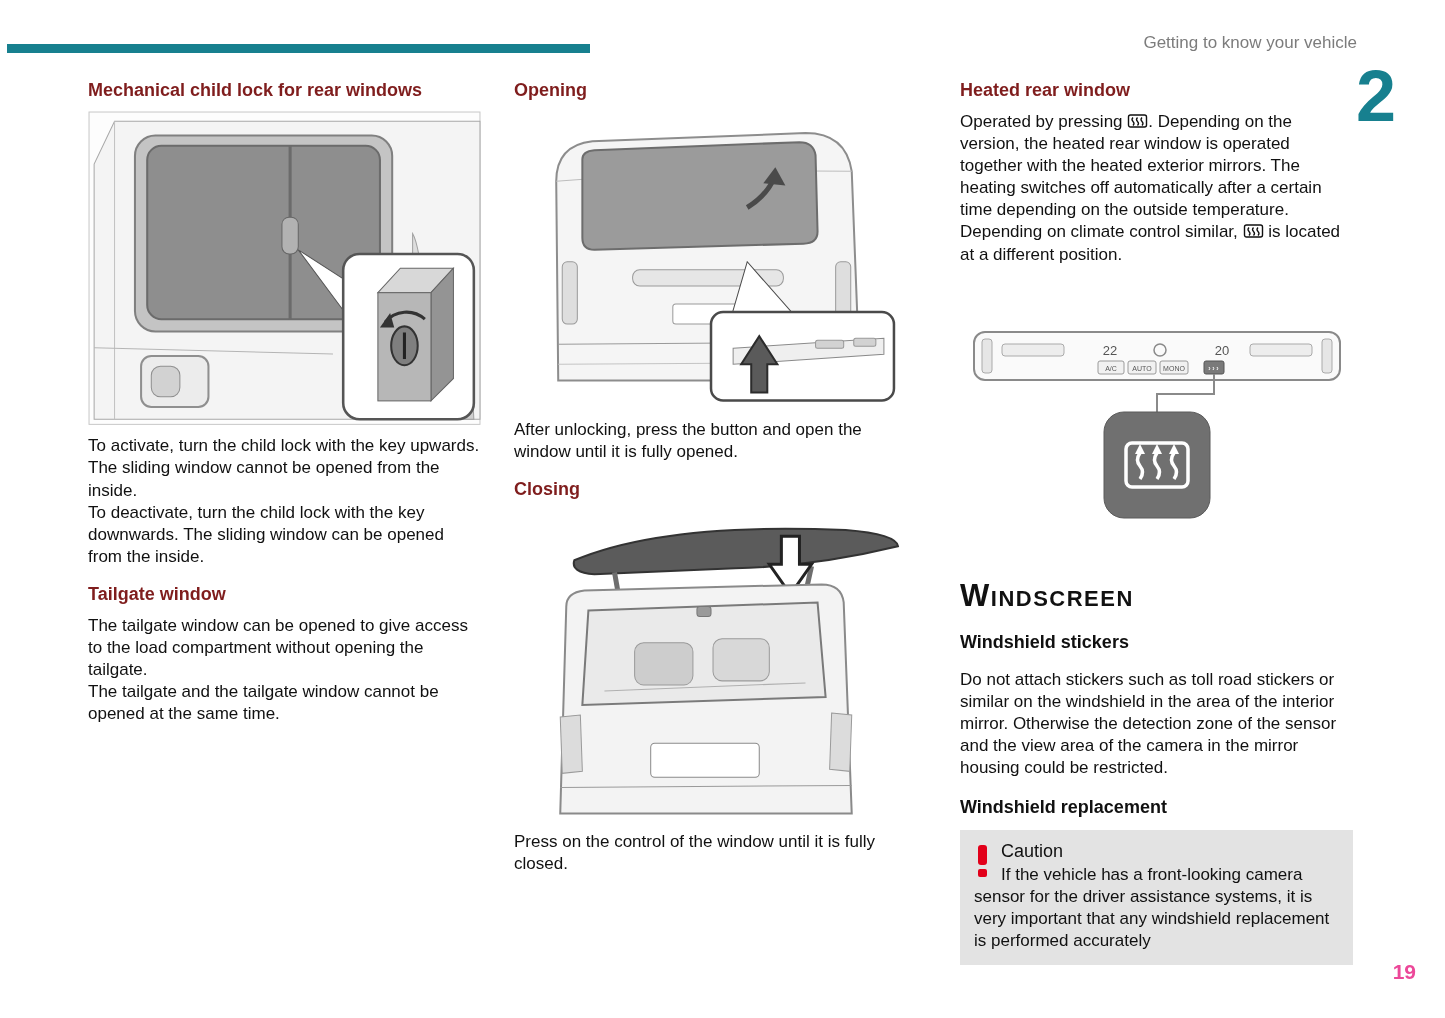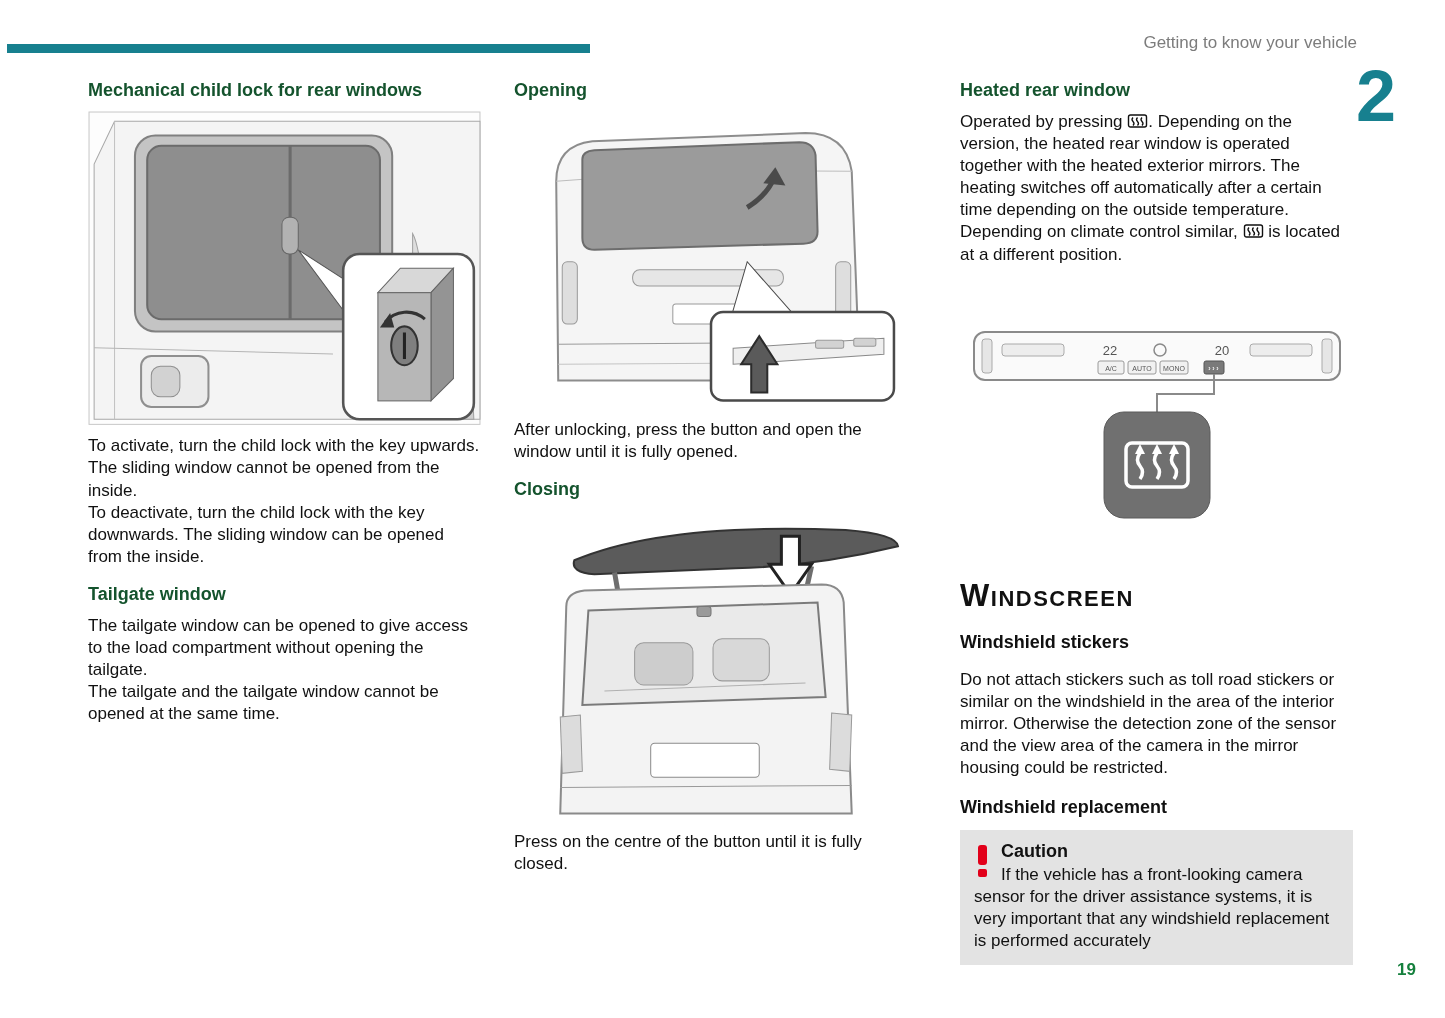--- a/index.html
+++ b/index.html
@@ -5,34 +5,34 @@
   html,body{margin:0;padding:0;background:#ffffff;}
   .page{position:relative;width:1445px;height:1018px;background:#ffffff;overflow:hidden;
         font-family:"Liberation Sans", sans-serif;color:#111;padding-left:20px;}
   .top-rule{position:absolute;left:7px;top:44px;width:583px;height:9px;background:#17808f;}
   .crumb{position:absolute;top:33px;right:108px;font-size:17px;color:#7c7c7c;}
   .chapnum{position:absolute;top:60px;left:1356px;font-size:72px;font-weight:bold;color:#17808f;line-height:1;}
   .col{position:absolute;top:80px;}
   .col1{left:88px;width:393px;}
   .col2{left:514px;width:388px;}
   .col3{left:960px;width:393px;}
-  .h{font-size:18px;font-weight:bold;margin:0 0 10px;color:#14532d;}
+  .h{font-size:18px;font-weight:bold;margin:0 0 10px;color:#7f1d1d;}
   .h.mt{margin-top:16px;}
   .pblock{margin:10px 0 14px;}
   .pline{font-size:17px;line-height:1.3;margin:0;color:#111;}
   figure{margin:0;}
   .fig{width:100%;display:block;}
   .windscreen{font-size:22px;font-weight:bold;letter-spacing:1.5px;text-transform:uppercase;margin:50px 0 8px;}
   .windscreen::first-letter{font-size:31px;}
   .sub{font-size:18px;font-weight:bold;margin:18px 0 8px;}
   .caution-box{background:#e3e3e3;padding:11px 14px 12px;margin-top:12px;}
   .caution-icon{float:left;margin:3px 10px 2px 0;}
-  .caution-title{font-size:18px;font-weight:bold;margin:0 0 2px;}
+  .caution-title{font-size:18px;font-weight:normal;margin:0 0 2px;}
   .caution-text{font-size:17px;line-height:1.3;margin:2px 0 0;}
-  .pagenum{position:absolute;right:49px;top:960px;font-size:17px;font-weight:bold;color:#15803d;}
+  .pagenum{position:absolute;right:49px;top:960px;font-size:21px;font-weight:bold;color:#ec4899;}
   .inline-icon{display:inline-block;vertical-align:-2px;}
   .fig-panel{margin-top:62px;}
   svg text{font-family:"Liberation Sans", sans-serif;}
 </style>
 </head>
 <body>
 
 <div class="page">
 
   <div class="top-rule"></div>
@@ -126,21 +126,21 @@
         <path d="M90 180 L290 172" stroke="#b0b0b0"></path>
         <rect x="182" y="96" width="14" height="10" rx="3" fill="#9a9a9a" stroke="#777777"></rect>
         <rect x="136" y="232" width="108" height="34" rx="4" fill="#ffffff" stroke="#8a8a8a"></rect>
         <path d="M46 206 L66 204 L68 260 L48 262 Z" fill="#dcdcdc" stroke="#9a9a9a"></path>
         <path d="M316 202 L336 204 L334 260 L314 258 Z" fill="#dcdcdc" stroke="#9a9a9a"></path>
         <path d="M46 276 L336 274" stroke="#9a9a9a"></path>
       </svg>
     </figure>
 
     <div class="pblock">
-      <p class="pline">Press on the centre of the button until it is fully closed.</p>
+      <p class="pline">Press on the control of the window until it is fully closed.</p>
     </div>
   </div>
 
   <div class="col col3">
     <h3 class="h">Heated rear window</h3>
 
     <div class="pblock" style="margin-top:10px">
       <p class="pline"><span>Operated by pressing </span><svg class="inline-icon" width="21" height="16" viewBox="0 0 21 16" aria-hidden="true">
             <rect x="1.5" y="2" width="18" height="12" rx="2" fill="none" stroke="#111" stroke-width="1.4"></rect>
             <path d="M6 12.5 q2 -2 0 -4 q-2 -2 0 -4" fill="none" stroke="#111" stroke-width="1.3"></path>

